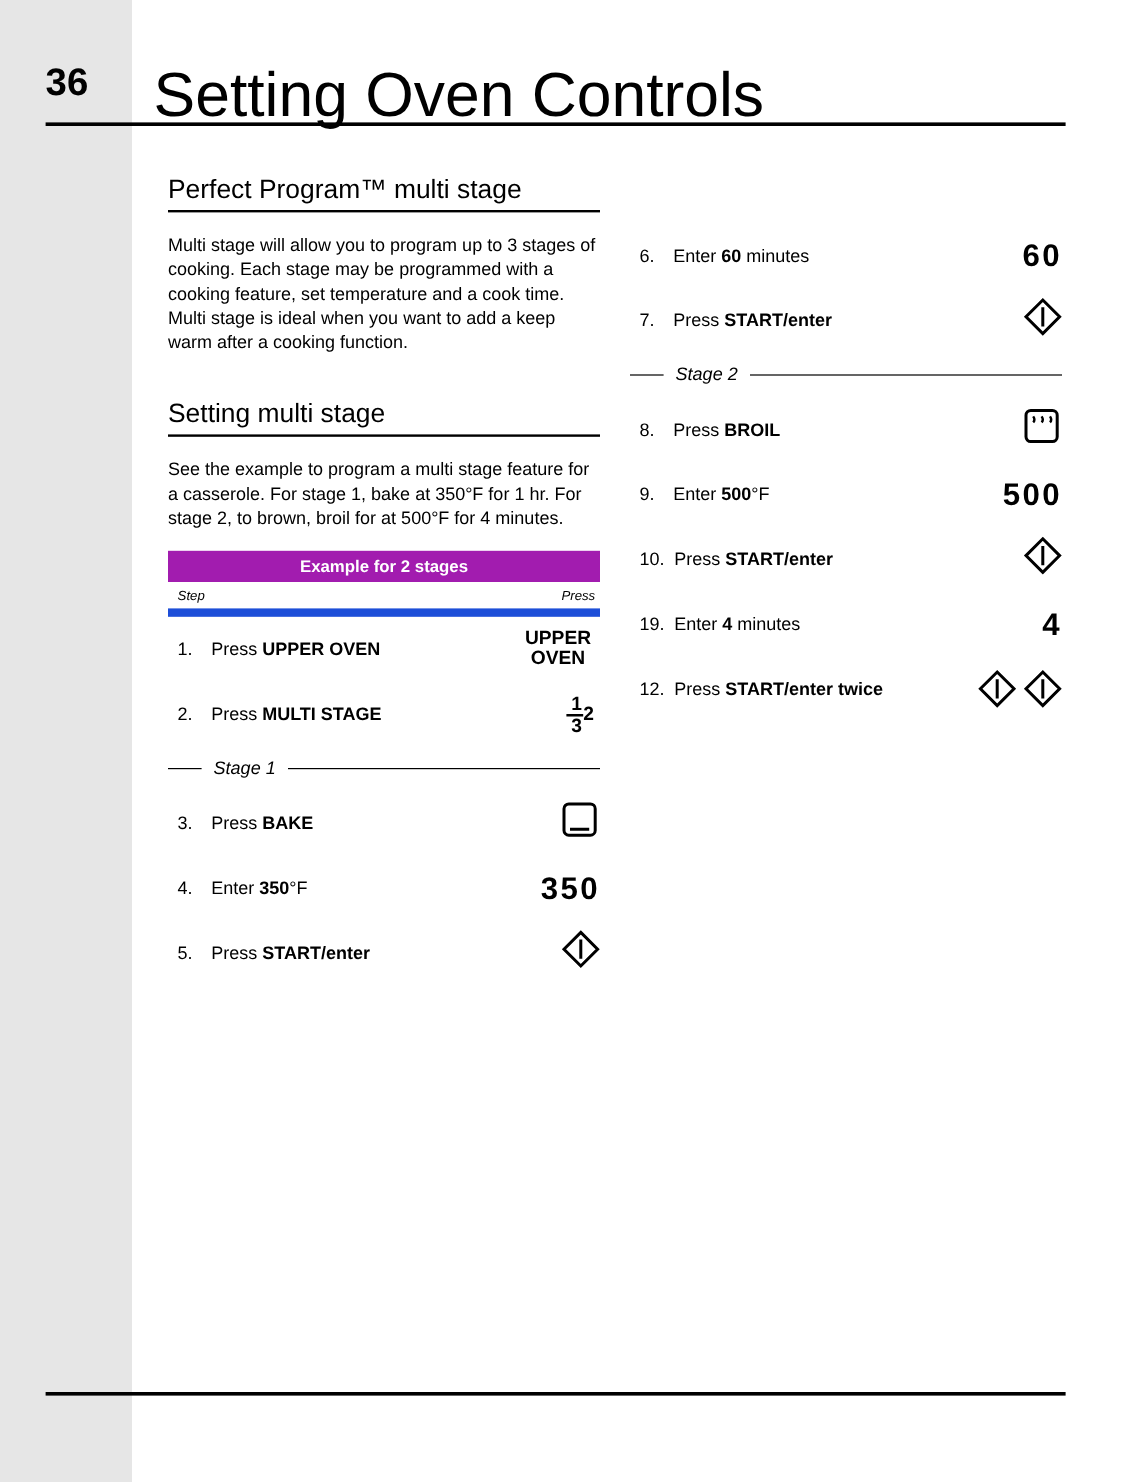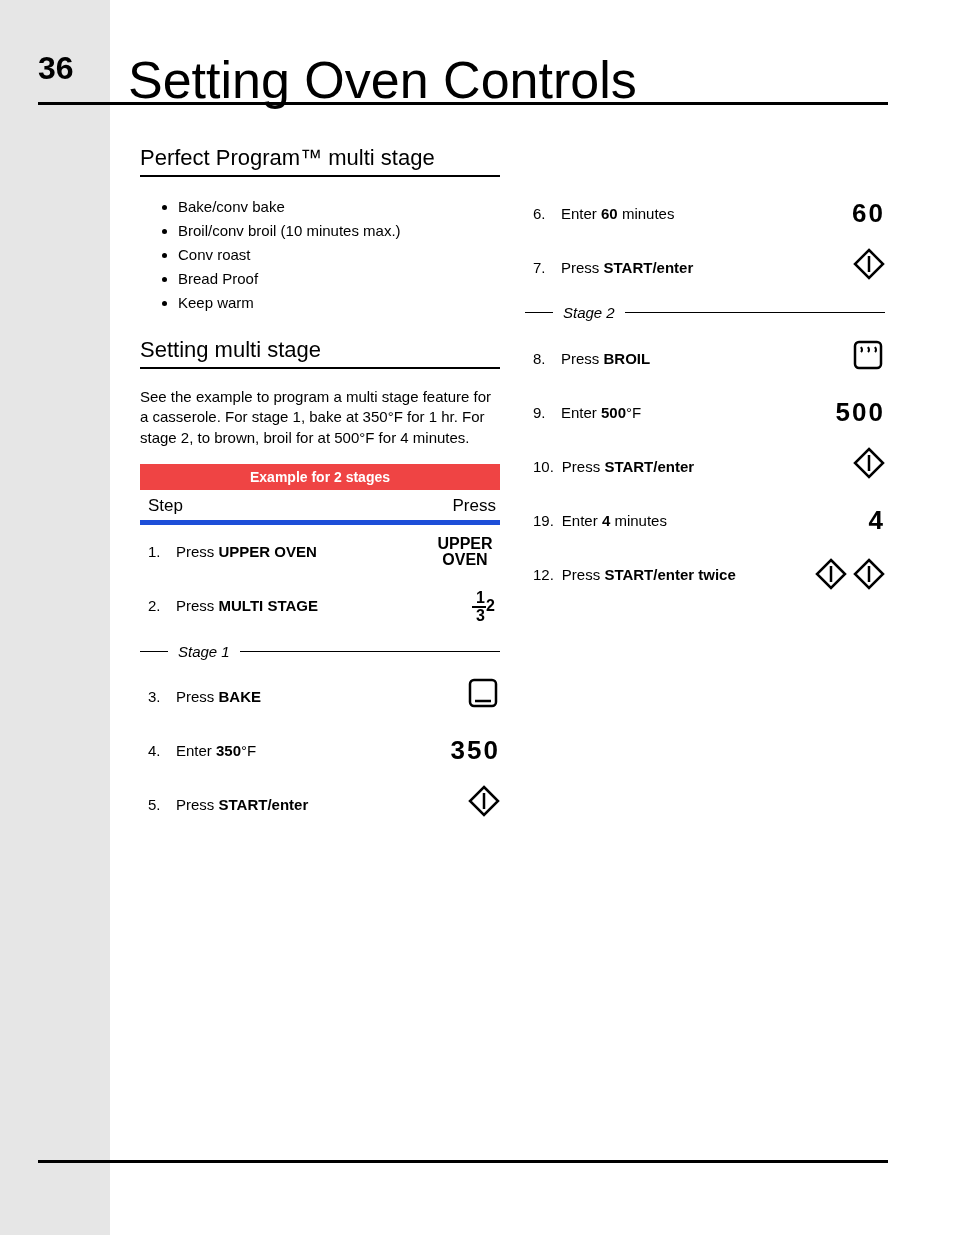--- a/index.html
+++ b/index.html
@@ -73,32 +73,33 @@
     margin-left: 38px;
     margin-bottom: 16px;
   }
   ul.body li {
     font-size: 15px;
     line-height: 1.6;
   }
 
   
   .table-header {
-    background: #ef4444; color: #fff;
+    background: #a21caf; color: #fff;
     font-weight: bold;
     text-align: center;
     font-size: 14px;
     padding: 5px 0;
   }
   .col-heads {
     display: flex;
     justify-content: space-between;
-    font-size: 17px;
+    font-size: 11px;
     padding: 6px 4px 4px 8px;
-    border-bottom: 5px solid #1d4ed8;
+    border-bottom: 7px solid #1d4ed8;
+    font-style: italic;
   }
 
   .steps {
     width: 100%;
   }
   .step-row {
     display: flex;
     align-items: center;
     justify-content: space-between;
     min-height: 54px;
@@ -159,29 +160,23 @@
 
 <div class="sidebar"></div>
 <div class="page-number">36</div>
 <div class="title">Setting Oven Controls</div>
 <div class="rule-top"></div>
 <div class="rule-bottom"></div>
 
 <div class="col-left">
   <h2 class="section">Perfect Program™ multi stage</h2>
   <div class="hr-thin"></div>
-  <ul class="body">
-    <li>Bake/conv bake</li>
-    <li>Broil/conv broil (10 minutes max.)</li>
-    <li>Conv roast</li>
-    <li>Bread Proof</li>
-    <li>Keep warm</li>
-  </ul>
-
-  <h2 class="section" style="margin-top:22px;">Setting multi stage</h2>
+  <p class="body">Multi stage will allow you to program up to 3 stages of cooking. Each stage may be programmed with a cooking feature, set temperature and a cook time. Multi stage is ideal when you want to add a keep warm after a cooking function.</p>
+
+  <h2 class="section" style="margin-top:36px;">Setting multi stage</h2>
   <div class="hr-thin"></div>
   <p class="body">See the example to program a multi stage feature for a casserole. For stage 1, bake at 350°F for 1 hr. For stage 2, to brown, broil for at 500°F for 4 minutes.</p>
 
   <div class="table-header">Example for 2 stages</div>
   <div class="col-heads">
     <span>Step</span>
     <span>Press</span>
   </div>
 
   <div class="steps" id="steps-left">

